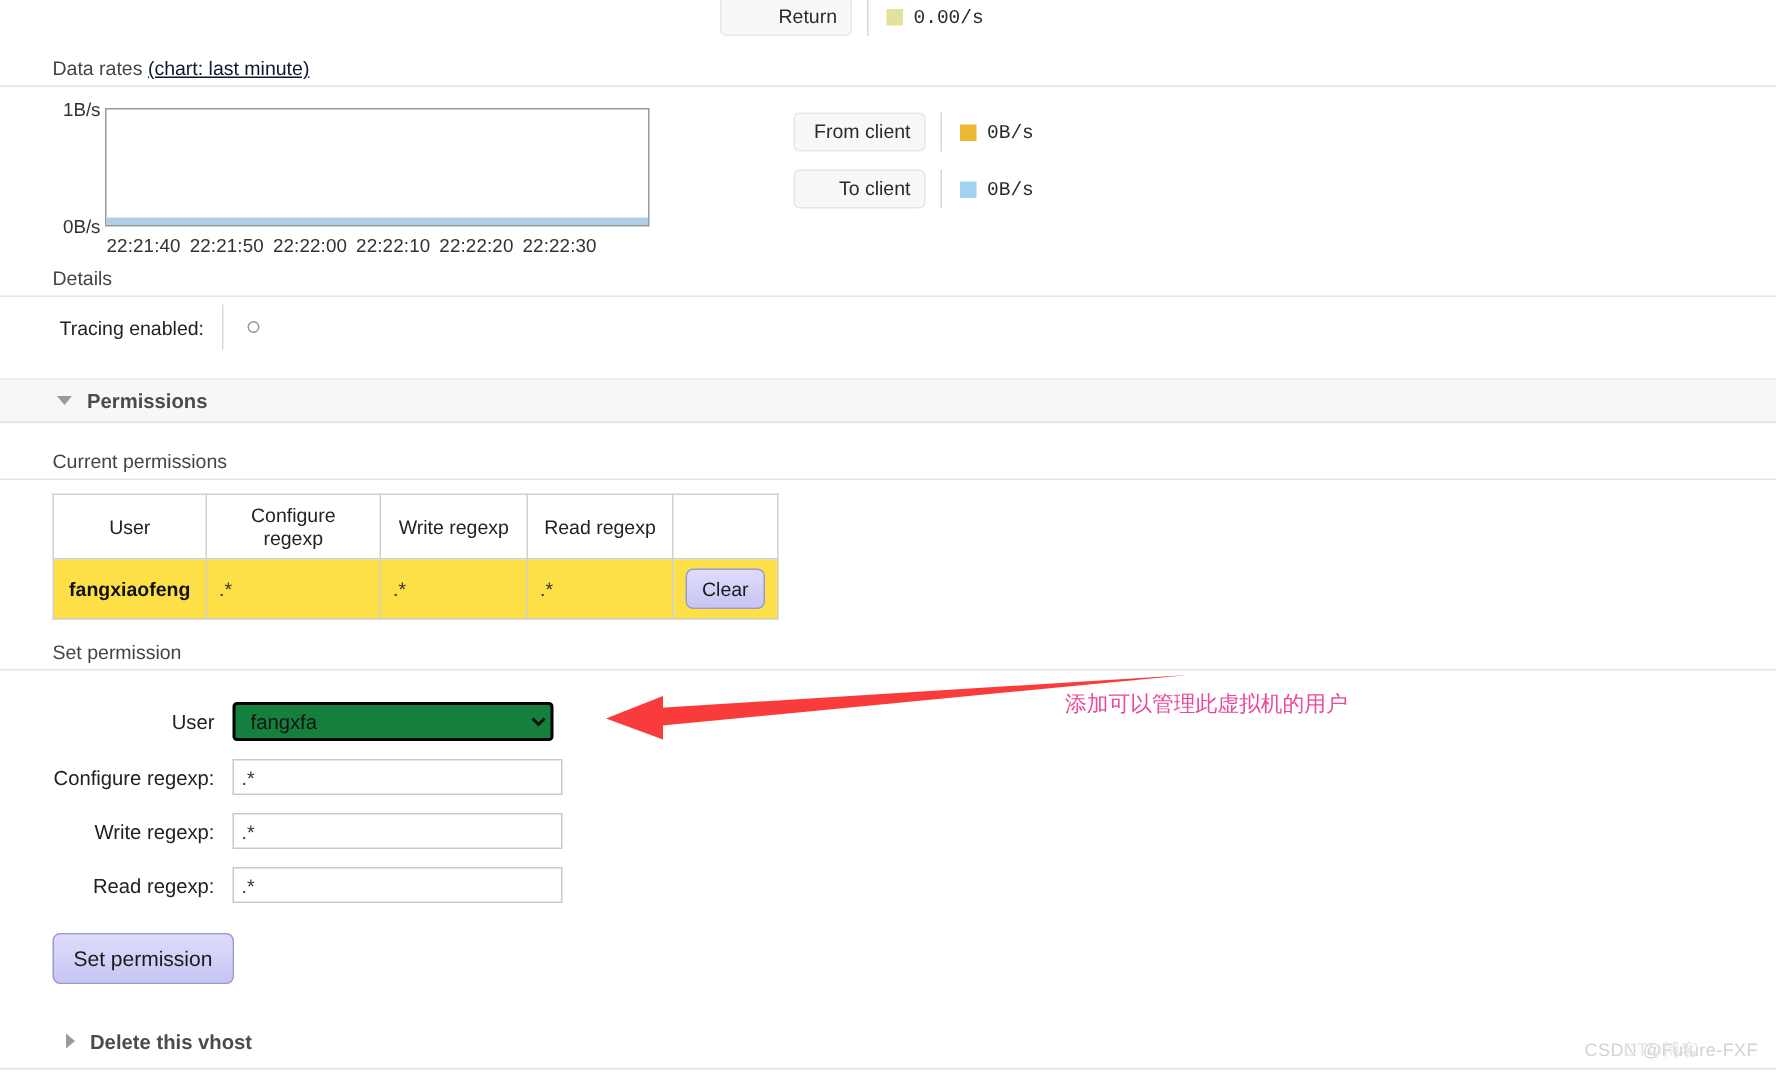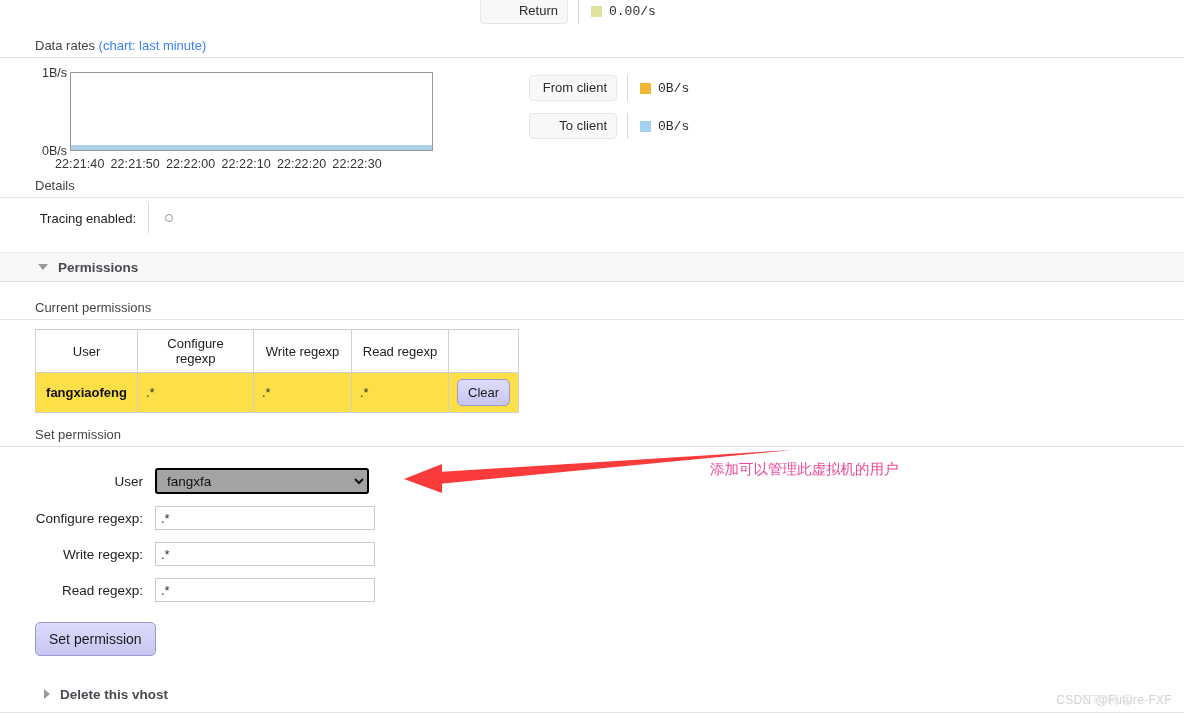--- a/index.html
+++ b/index.html
@@ -18,21 +18,22 @@
   }
 
   
   .sect-head {
     font-size: 13px;
     color: #444444;
     padding: 0 0 4px 0;
     margin: 0 0 0 35px;
   }
   .sect-head .sub {
-    color: #3b82f6;
+    color: #0f172a;
+    text-decoration: underline;
   }
   .rule {
     border: 0;
     border-top: 1px solid #e4e4e4;
     margin: 0;
     width: 100%;
   }
 
   
   .stat-row {
@@ -104,21 +105,21 @@
     left: 0;
     width: 32px;
     text-align: right;
     font-size: 12.5px;
     color: #333333;
   }
   .ytick.top { top: -6px; }
   .ytick.bot { top: 72px; }
   .xticks {
     position: absolute;
-    left: 20px;
+    left: 36px;
     top: 85px;
     width: 368px;
     font-size: 12.5px;
     color: #333333;
     letter-spacing: 0.1px;
     white-space: nowrap;
   }
   .xticks span { margin-right: 6px; }
   .xticks span:last-child { margin-right: 0; }
 
@@ -260,21 +261,21 @@
     padding-right: 12px;
     font-size: 13.5px;
     color: #222222;
     box-sizing: border-box;
   }
   .sel-user {
     width: 214px;
     height: 26px;
     border: 2px solid #000000;
     border-radius: 3px;
-    background: #a3a3a3;
+    background: #15803d;
     font-family: "Liberation Sans", sans-serif;
     font-size: 13.5px;
     color: #111111;
     padding: 0 6px;
     box-sizing: border-box;
   }
   .txt {
     width: 220px;
     height: 24px;
     border: 1px solid #c9c9c9;

